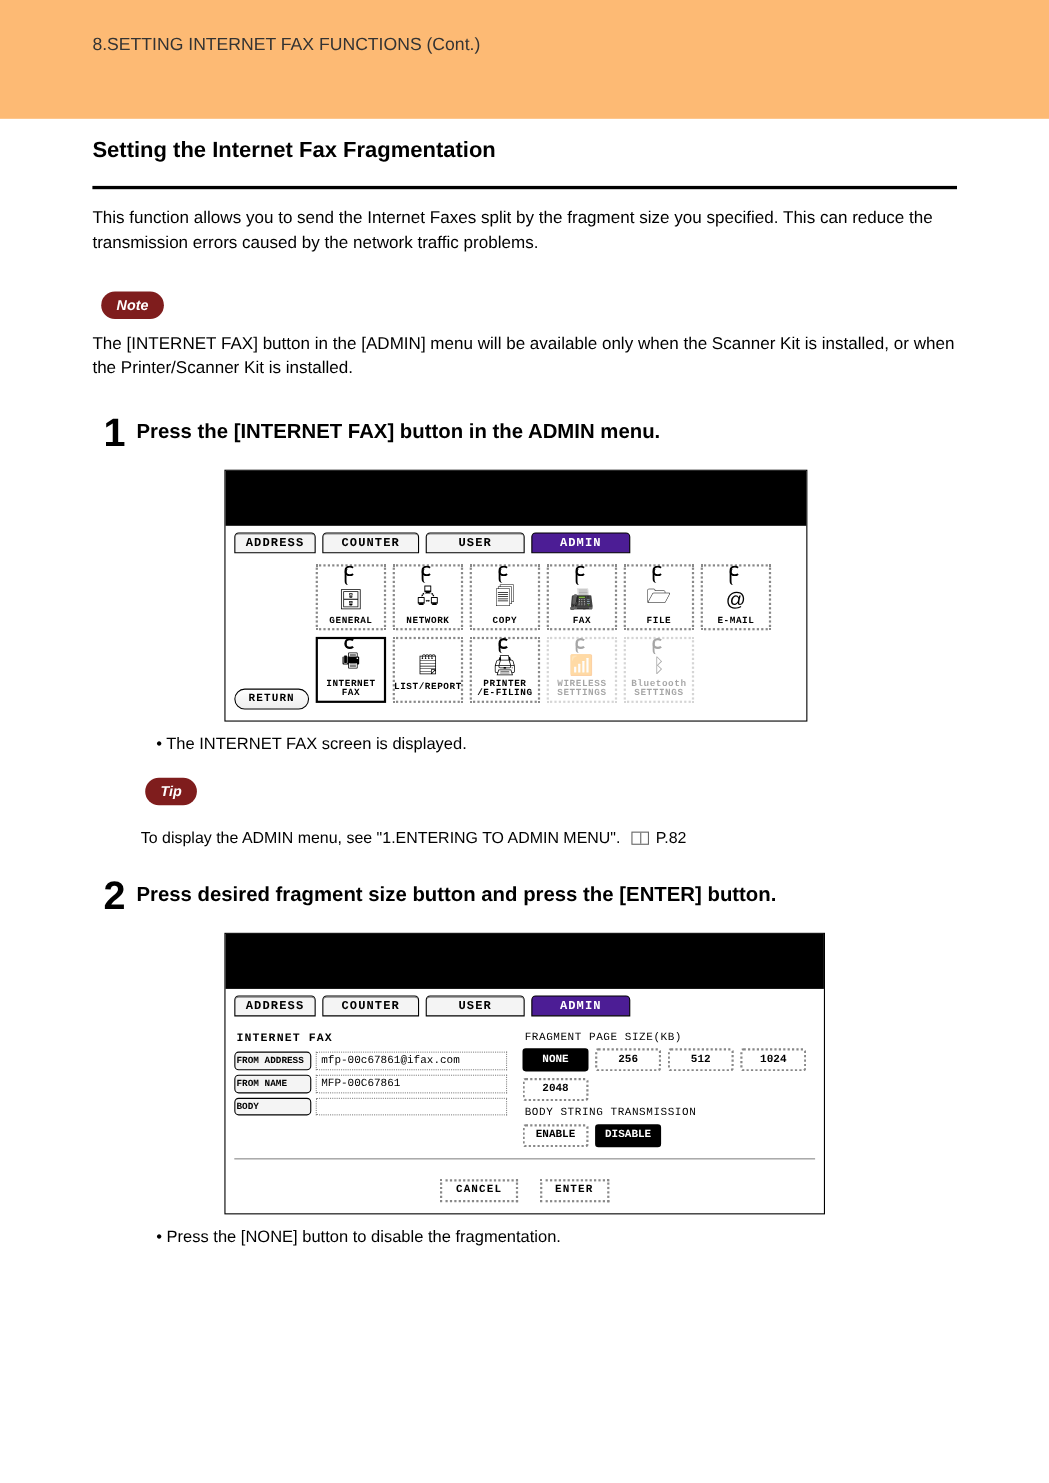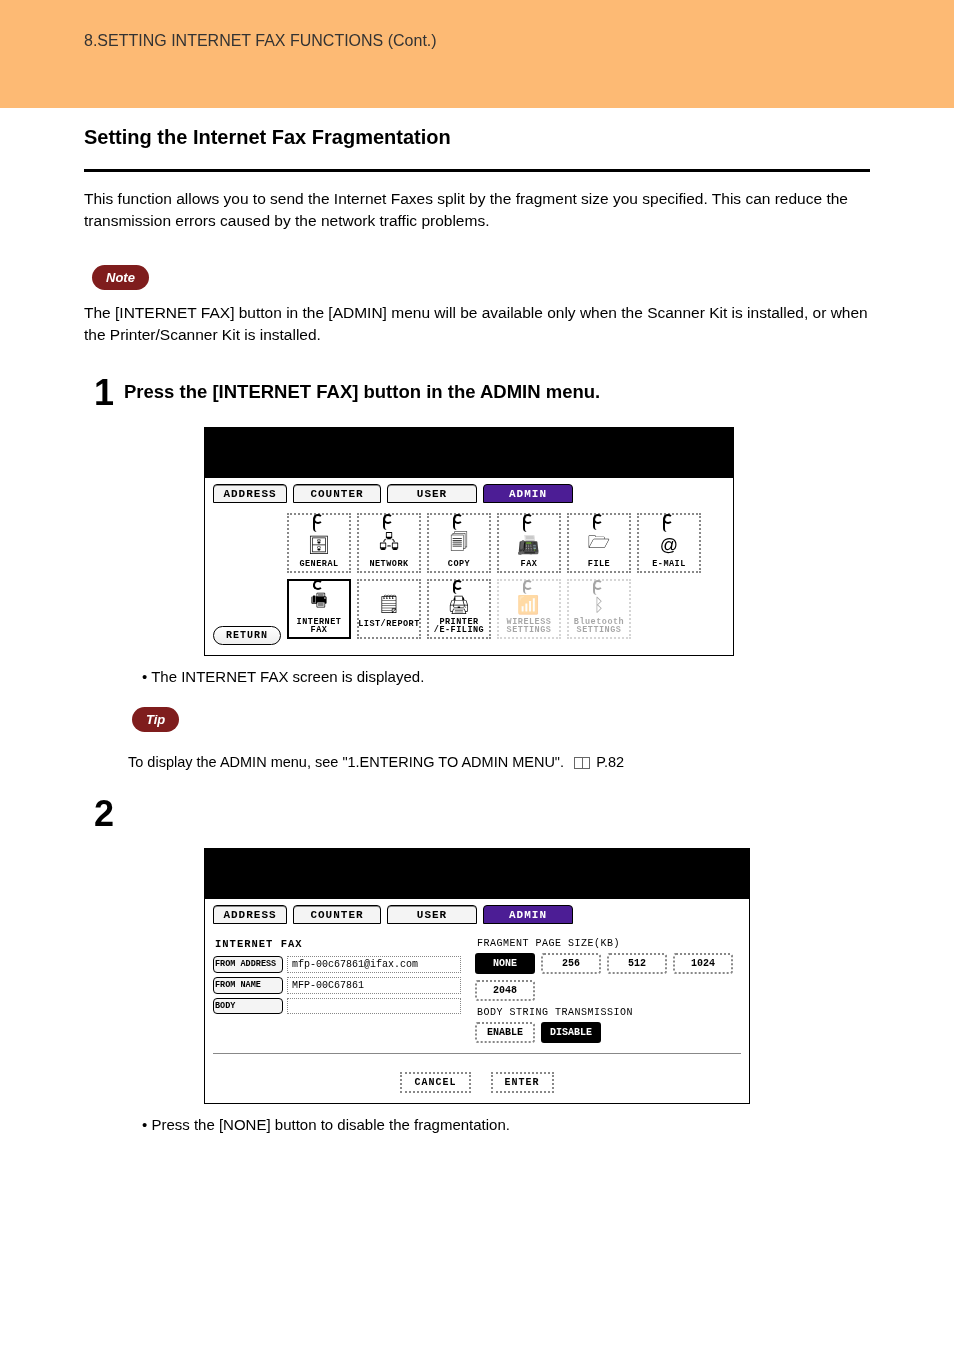--- a/index.html
+++ b/index.html
@@ -168,20 +168,21 @@
   <div class="pill" style="margin-left:48px;">Tip</div>
   <div class="tip-ref">
     <span>To display the ADMIN menu, see "1.ENTERING TO ADMIN MENU".</span>
     &nbsp;<span class="book-icon"></span>
     <span>P.82</span>
   </div>
 
   
   <div class="step">
     <div class="step-num">2</div>
+    <div class="step-text">Press desired fragment size button and press the [ENTER] button.</div>
   </div>
 
   
   <div class="panel2">
     <div class="panel2-inner">
       <div class="panel-header"></div>
       <div class="tabs-row">
         <div class="tab tab-address">ADDRESS</div>
         <div class="tab tab-counter">COUNTER</div>
         <div class="tab tab-user">USER</div>

